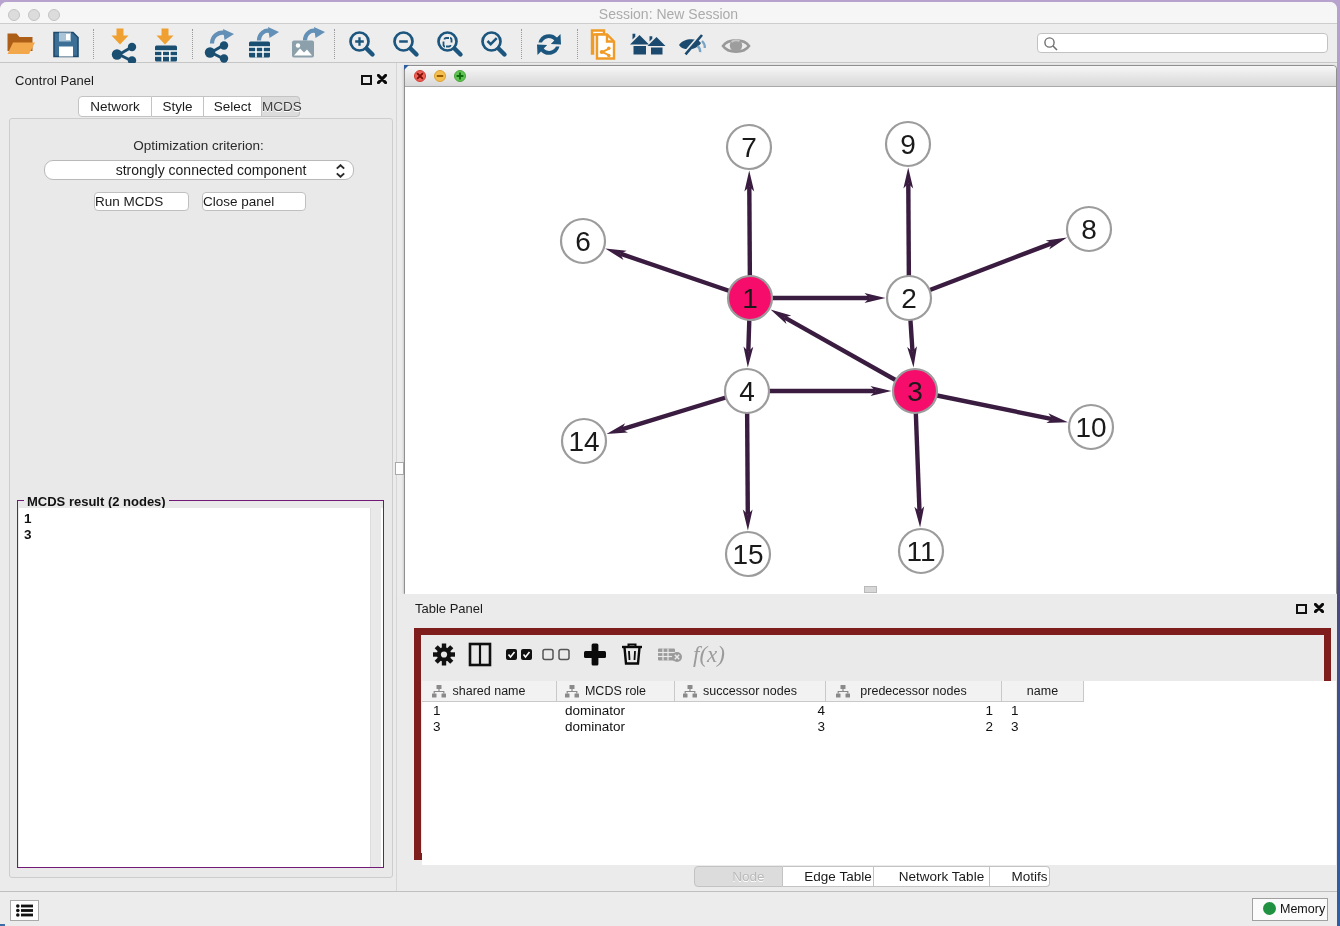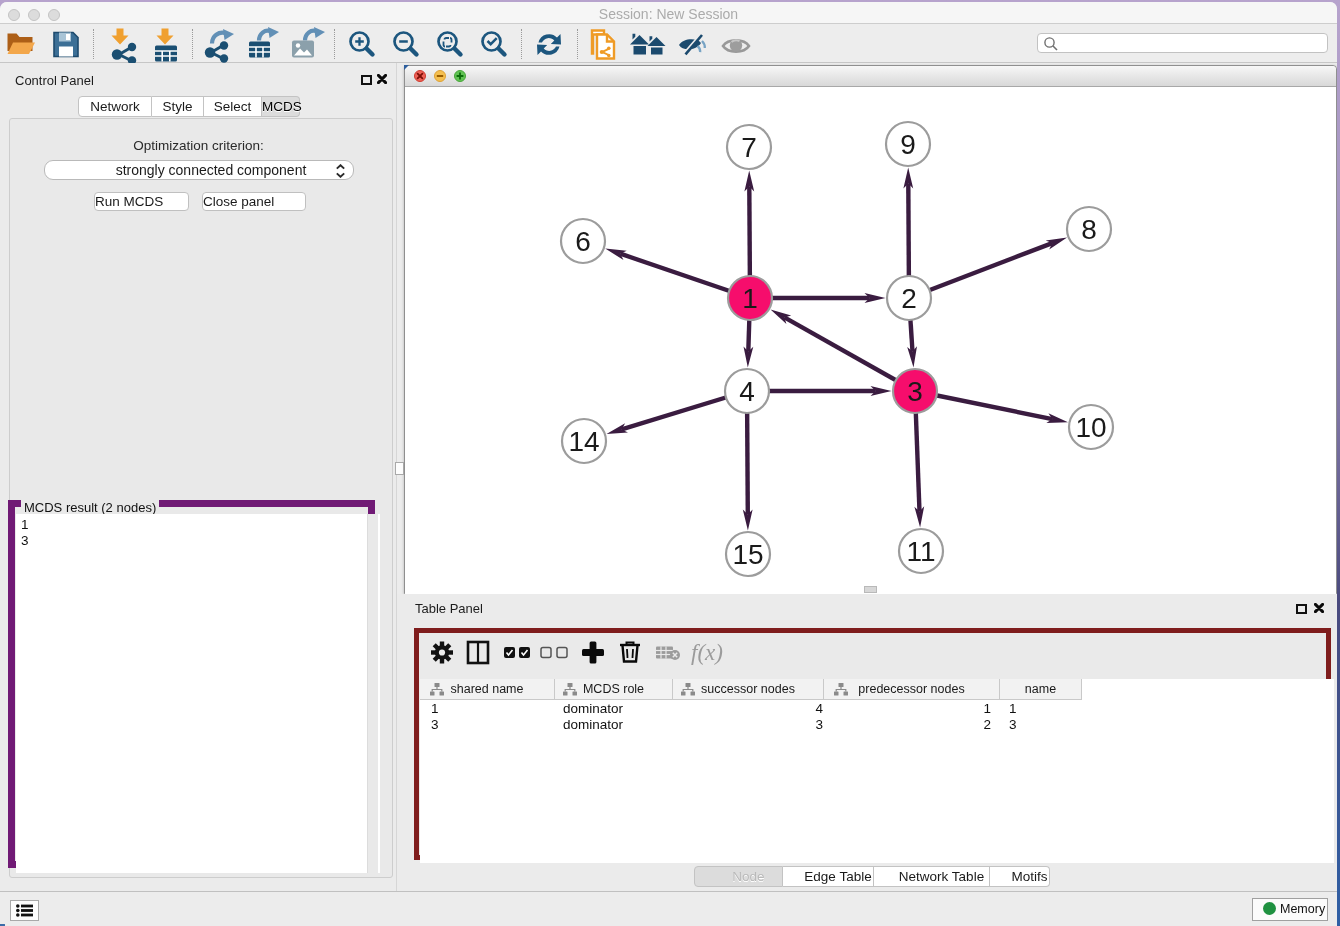--- a/index.html
+++ b/index.html
@@ -13,34 +13,34 @@
 
 #cpanel{position:absolute;left:0;top:61px;width:397px;height:828px;background:#ebebeb;border-right:1px solid #d6d6d6;}
 #cpanel .ptitle{position:absolute;left:15px;top:10px;font-size:13px;color:#1d1d1d;}
 .floatsq{position:absolute;width:11px;height:10px;border:2px solid #111;}
 .closex{position:absolute;}
 #tabcontent{position:absolute;left:9px;top:55px;width:384px;height:760px;border:1px solid #cdcdcd;border-radius:3px;background:#e9e9e9;}
 .cptab{position:absolute;top:33px;height:21px;border:1px solid #c3c3c3;background:#fff;font-size:13.5px;color:#1a1a1a;text-align:center;line-height:19px;}
 #optlabel{position:absolute;left:0;top:75px;width:397px;text-align:center;font-size:13.5px;color:#2a2a2a;}
 #dropdown{position:absolute;left:44px;top:97px;width:310px;height:20px;background:#fff;border:1px solid #b9b9b9;border-radius:9px;font-size:14px;color:#1a1a1a;line-height:19px;padding-left:24px;text-align:center;}
 .btn{position:absolute;height:19px;background:#fff;border:1px solid #c0c0c0;border-radius:4px;font-size:13.5px;color:#1a1a1a;text-align:left;line-height:17px;}
-#groupbox{position:absolute;left:8px;top:437px;width:367px;height:368px;border:7px solid #701a75;}
+#groupbox{position:absolute;left:17px;top:437px;width:367px;height:368px;border:1px solid #701a75;font-weight:bold;}
 #grouplabel{position:absolute;left:6px;top:-7px;background:#e9e9e9;padding:0 3px;font-size:13px;color:#111;}
 #listarea{position:absolute;left:1px;top:7px;width:364px;height:359px;background:#fff;font-size:13.5px;color:#111;}
 #listscroll{position:absolute;right:2px;top:0px;width:11px;height:359px;background:#e9e9e9;border-left:1px solid #dcdcdc;}
 
 #netwin{position:absolute;left:404px;top:63px;width:933px;height:529px;border:1px solid #8f8f8f;border-radius:4px 4px 0 0;background:#fff;box-shadow:0 1px 3px rgba(0,0,0,0.25);}
 #nettitle{position:absolute;left:0;top:0;width:100%;height:21px;background:linear-gradient(#f7f7f7,#d8d8d8);border-bottom:1px solid #a8a8a8;border-radius:4px 4px 0 0;}
 #nettitle .t{position:absolute;width:100%;text-align:center;top:3px;font-size:12.5px;color:#111;}
 .mac{position:absolute;top:4px;width:12px;height:12px;border-radius:50%;}
 #netcanvas{position:absolute;left:0;top:22px;width:931px;height:506px;background:#fff;}
 
 #tpanel{position:absolute;left:397px;top:592px;width:940px;height:297px;background:#ebebeb;}
 #tpanel .ptitle{position:absolute;left:18px;top:7px;font-size:13px;color:#1d1d1d;}
-#tbox{position:absolute;left:17px;top:34px;width:917px;height:232px;border:5px solid #7f1d1d;background:#eaeaea;}
+#tbox{position:absolute;left:17px;top:34px;width:917px;height:232px;border:7px solid #7f1d1d;background:#eaeaea;}
 #ttable{position:absolute;left:1px;top:46px;width:914px;height:184px;background:#fff;padding-left:24px;}
 #thead{position:absolute;left:0;top:0;width:914px;height:21px;background:#ffffff;}
 .hcell{position:absolute;top:0;height:21px;background:#f2f2f2;border-right:1px solid #c9c9c9;border-bottom:1px solid #c9c9c9;font-size:12.5px;color:#1a1a1a;text-align:center;line-height:20px;}
 .tcell{position:absolute;font-size:13.5px;color:#111;}
 .btab{position:absolute;top:272px;height:21px;border:1px solid #c3c3c3;background:#fff;font-size:13.5px;color:#1a1a1a;text-align:center;line-height:19px;padding-left:20px;}
 
 #statusbar{position:absolute;left:0;top:889px;width:1337px;height:33px;background:#ececec;border-top:1px solid #c0c0c0;}
 #listbtn{position:absolute;left:10px;top:8px;width:29px;height:21px;background:#fdfdfd;border:1px solid #a9a9a9;}
 #membtn{position:absolute;left:1252px;top:6px;width:76px;height:23px;background:#fbfbfb;border:1px solid #a0a0a0;font-size:12.5px;color:#111;white-space:nowrap;line-height:21px;overflow:hidden;}
 </style></head>
@@ -204,21 +204,21 @@
   <div id="cpanel">
     <div class="ptitle">Control Panel</div>
     <div class="floatsq" style="left:361px;top:12px;"></div>
     <svg class="closex" style="left:377px;top:11px" width="10" height="10" viewBox="0 0 10 10">
         <path d="M1.4,1.4 L8.6,8.6 M8.6,1.4 L1.4,8.6" stroke="#0a0a0a" stroke-width="3" stroke-linecap="round"></path>
       </svg>
     <div id="tabcontent"></div>
     <div class="cptab" style="left:78px;width:74px;border-radius:4px 0 0 4px;">Network</div>
     <div class="cptab" style="left:152px;width:52px;border-left:none;">Style</div>
     <div class="cptab" style="left:204px;width:58px;border-left:none;">Select</div>
-    <div class="cptab" style="left:262px;width:38px;border-left:none;border-radius:0 4px 4px 0;background:#dcdcdc;color:#000000;text-shadow:0 1px 0 #fff;">MCDS</div>
+    <div class="cptab" style="left:262px;width:38px;border-left:none;border-radius:0 4px 4px 0;background:#dcdcdc;color:#404040;text-shadow:0 1px 0 #fff;">MCDS</div>
     <div id="optlabel">Optimization criterion:</div>
     <div id="dropdown">strongly connected component
       <svg width="11" height="14" style="position:absolute;right:7px;top:3px" viewBox="0 0 11 14">
           <g fill="none" stroke="#2b2b2b" stroke-width="1.9">
             <path d="M1.8,4.6 L5.5,1.2 L9.2,4.6"></path>
             <path d="M1.8,9.4 L5.5,12.8 L9.2,9.4"></path>
           </g>
         </svg>
     </div>
     <div class="btn" style="left:94px;top:129px;width:95px;">Run MCDS</div>

